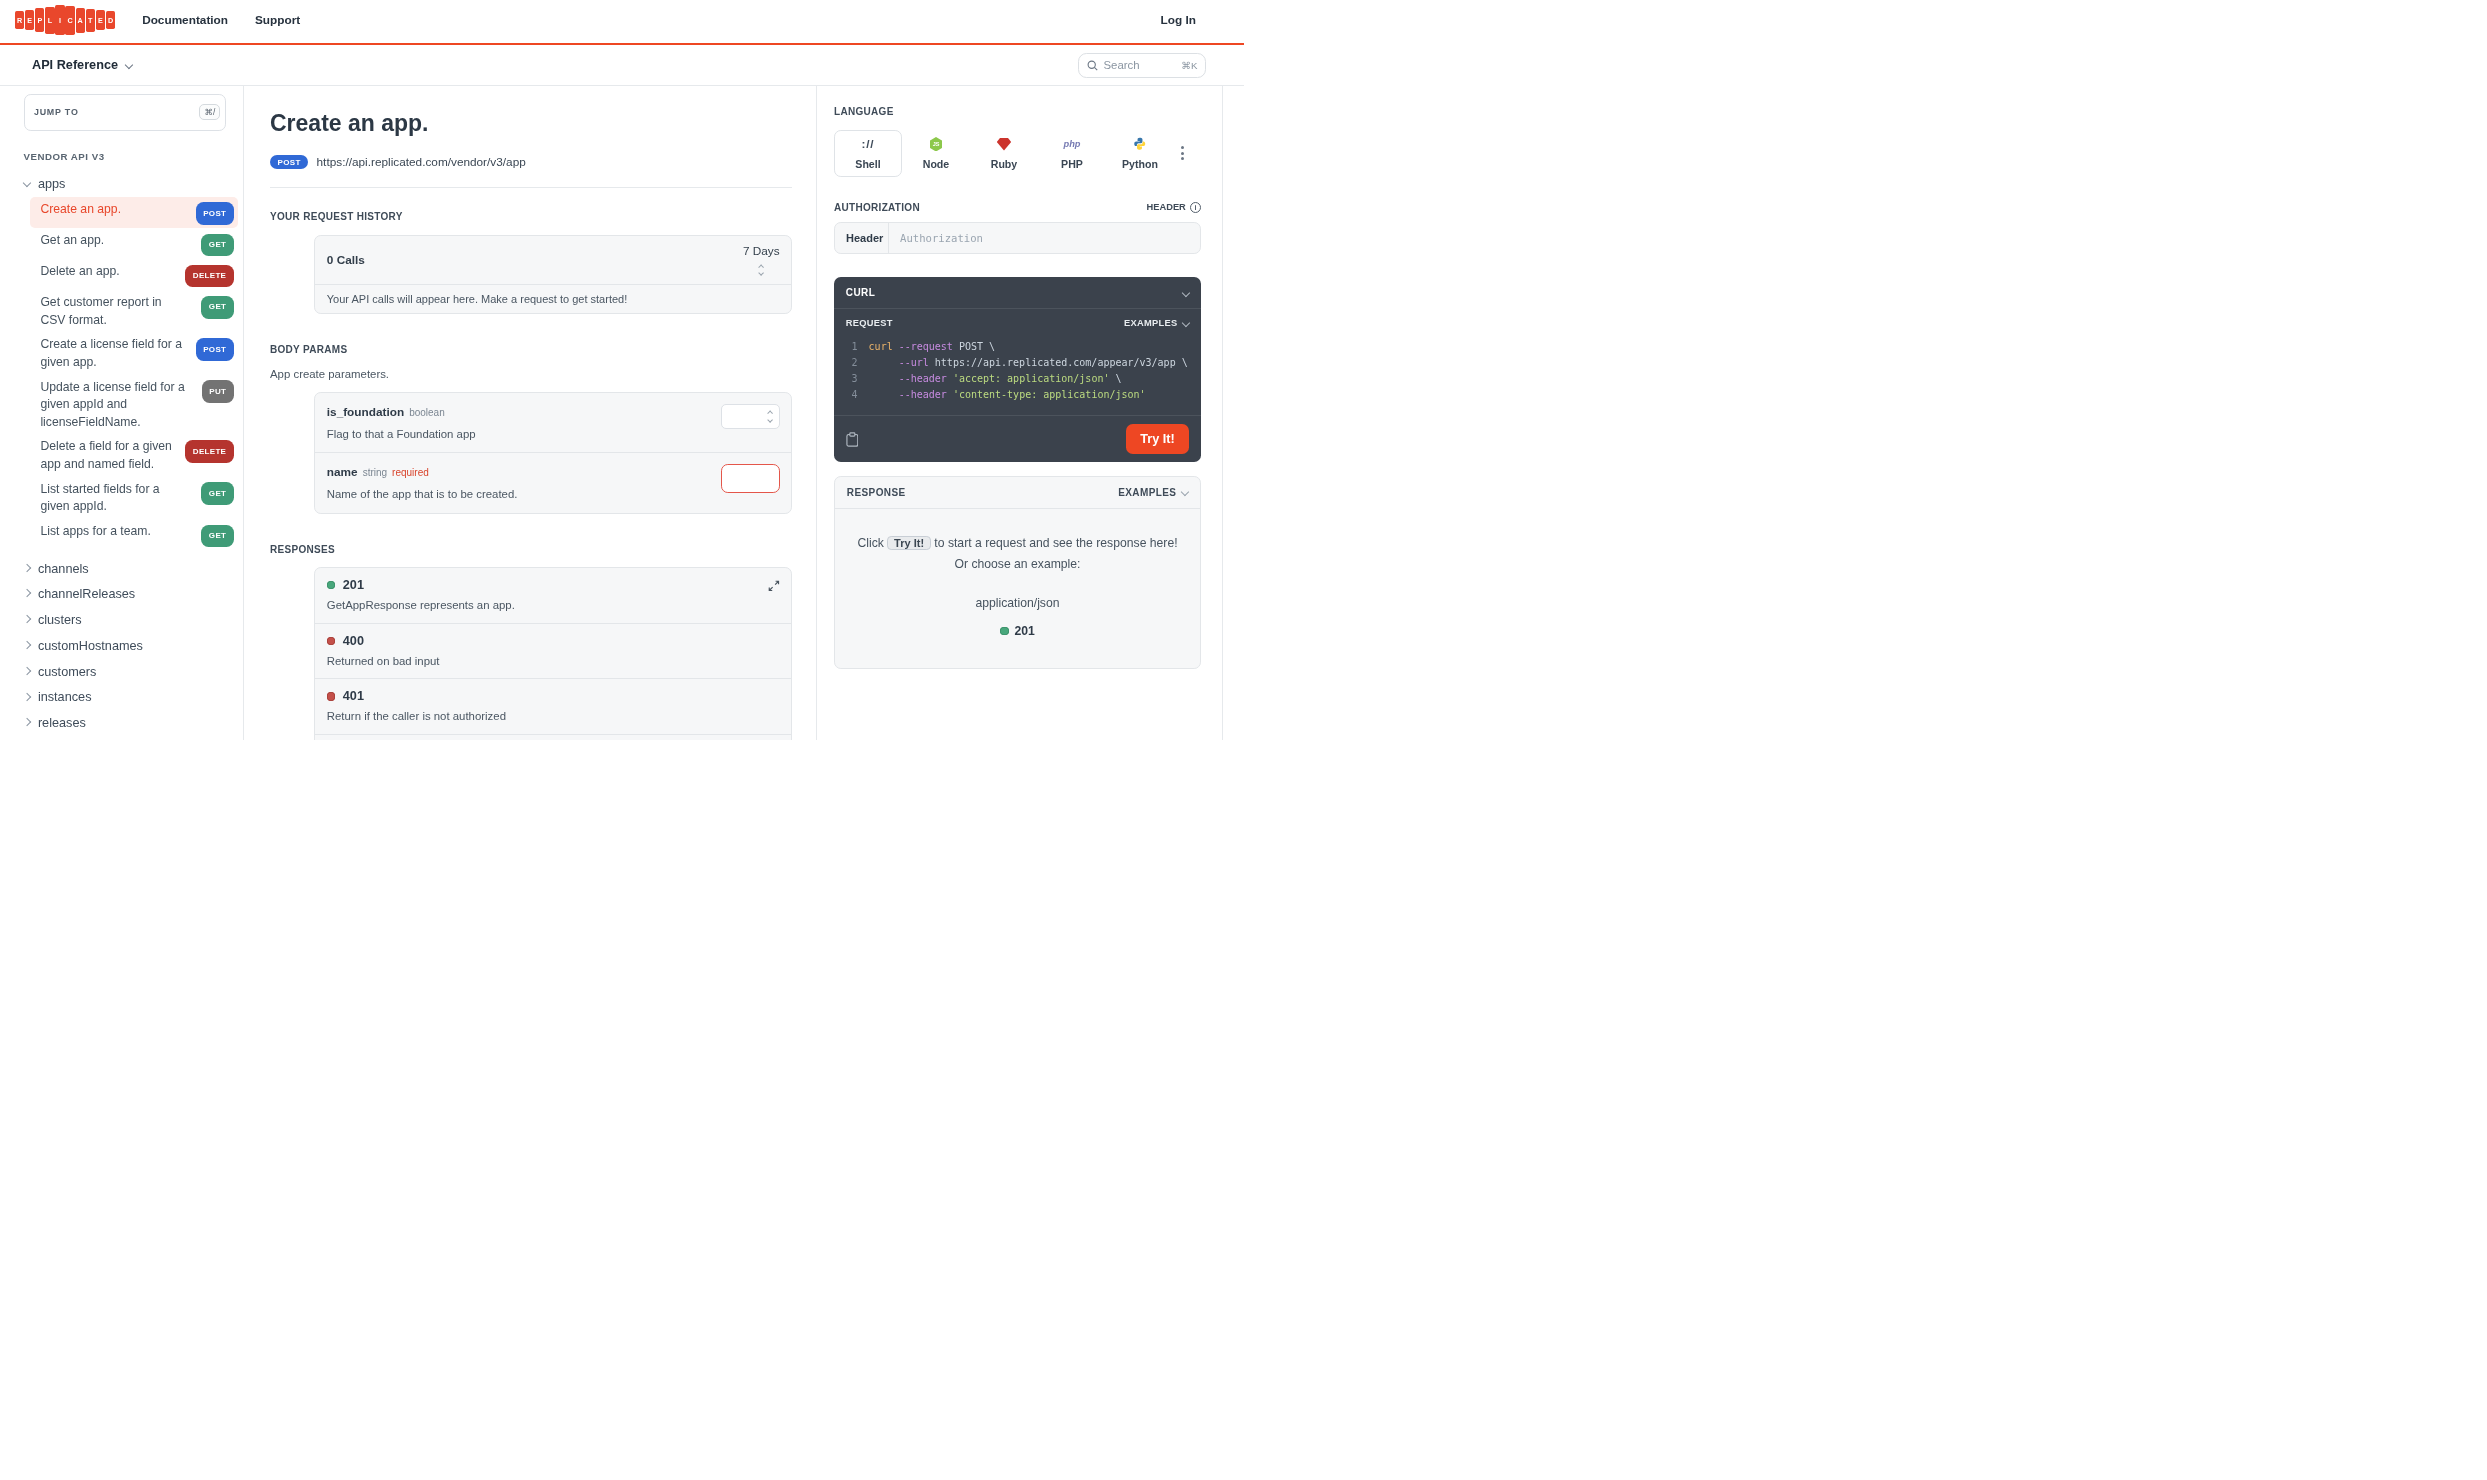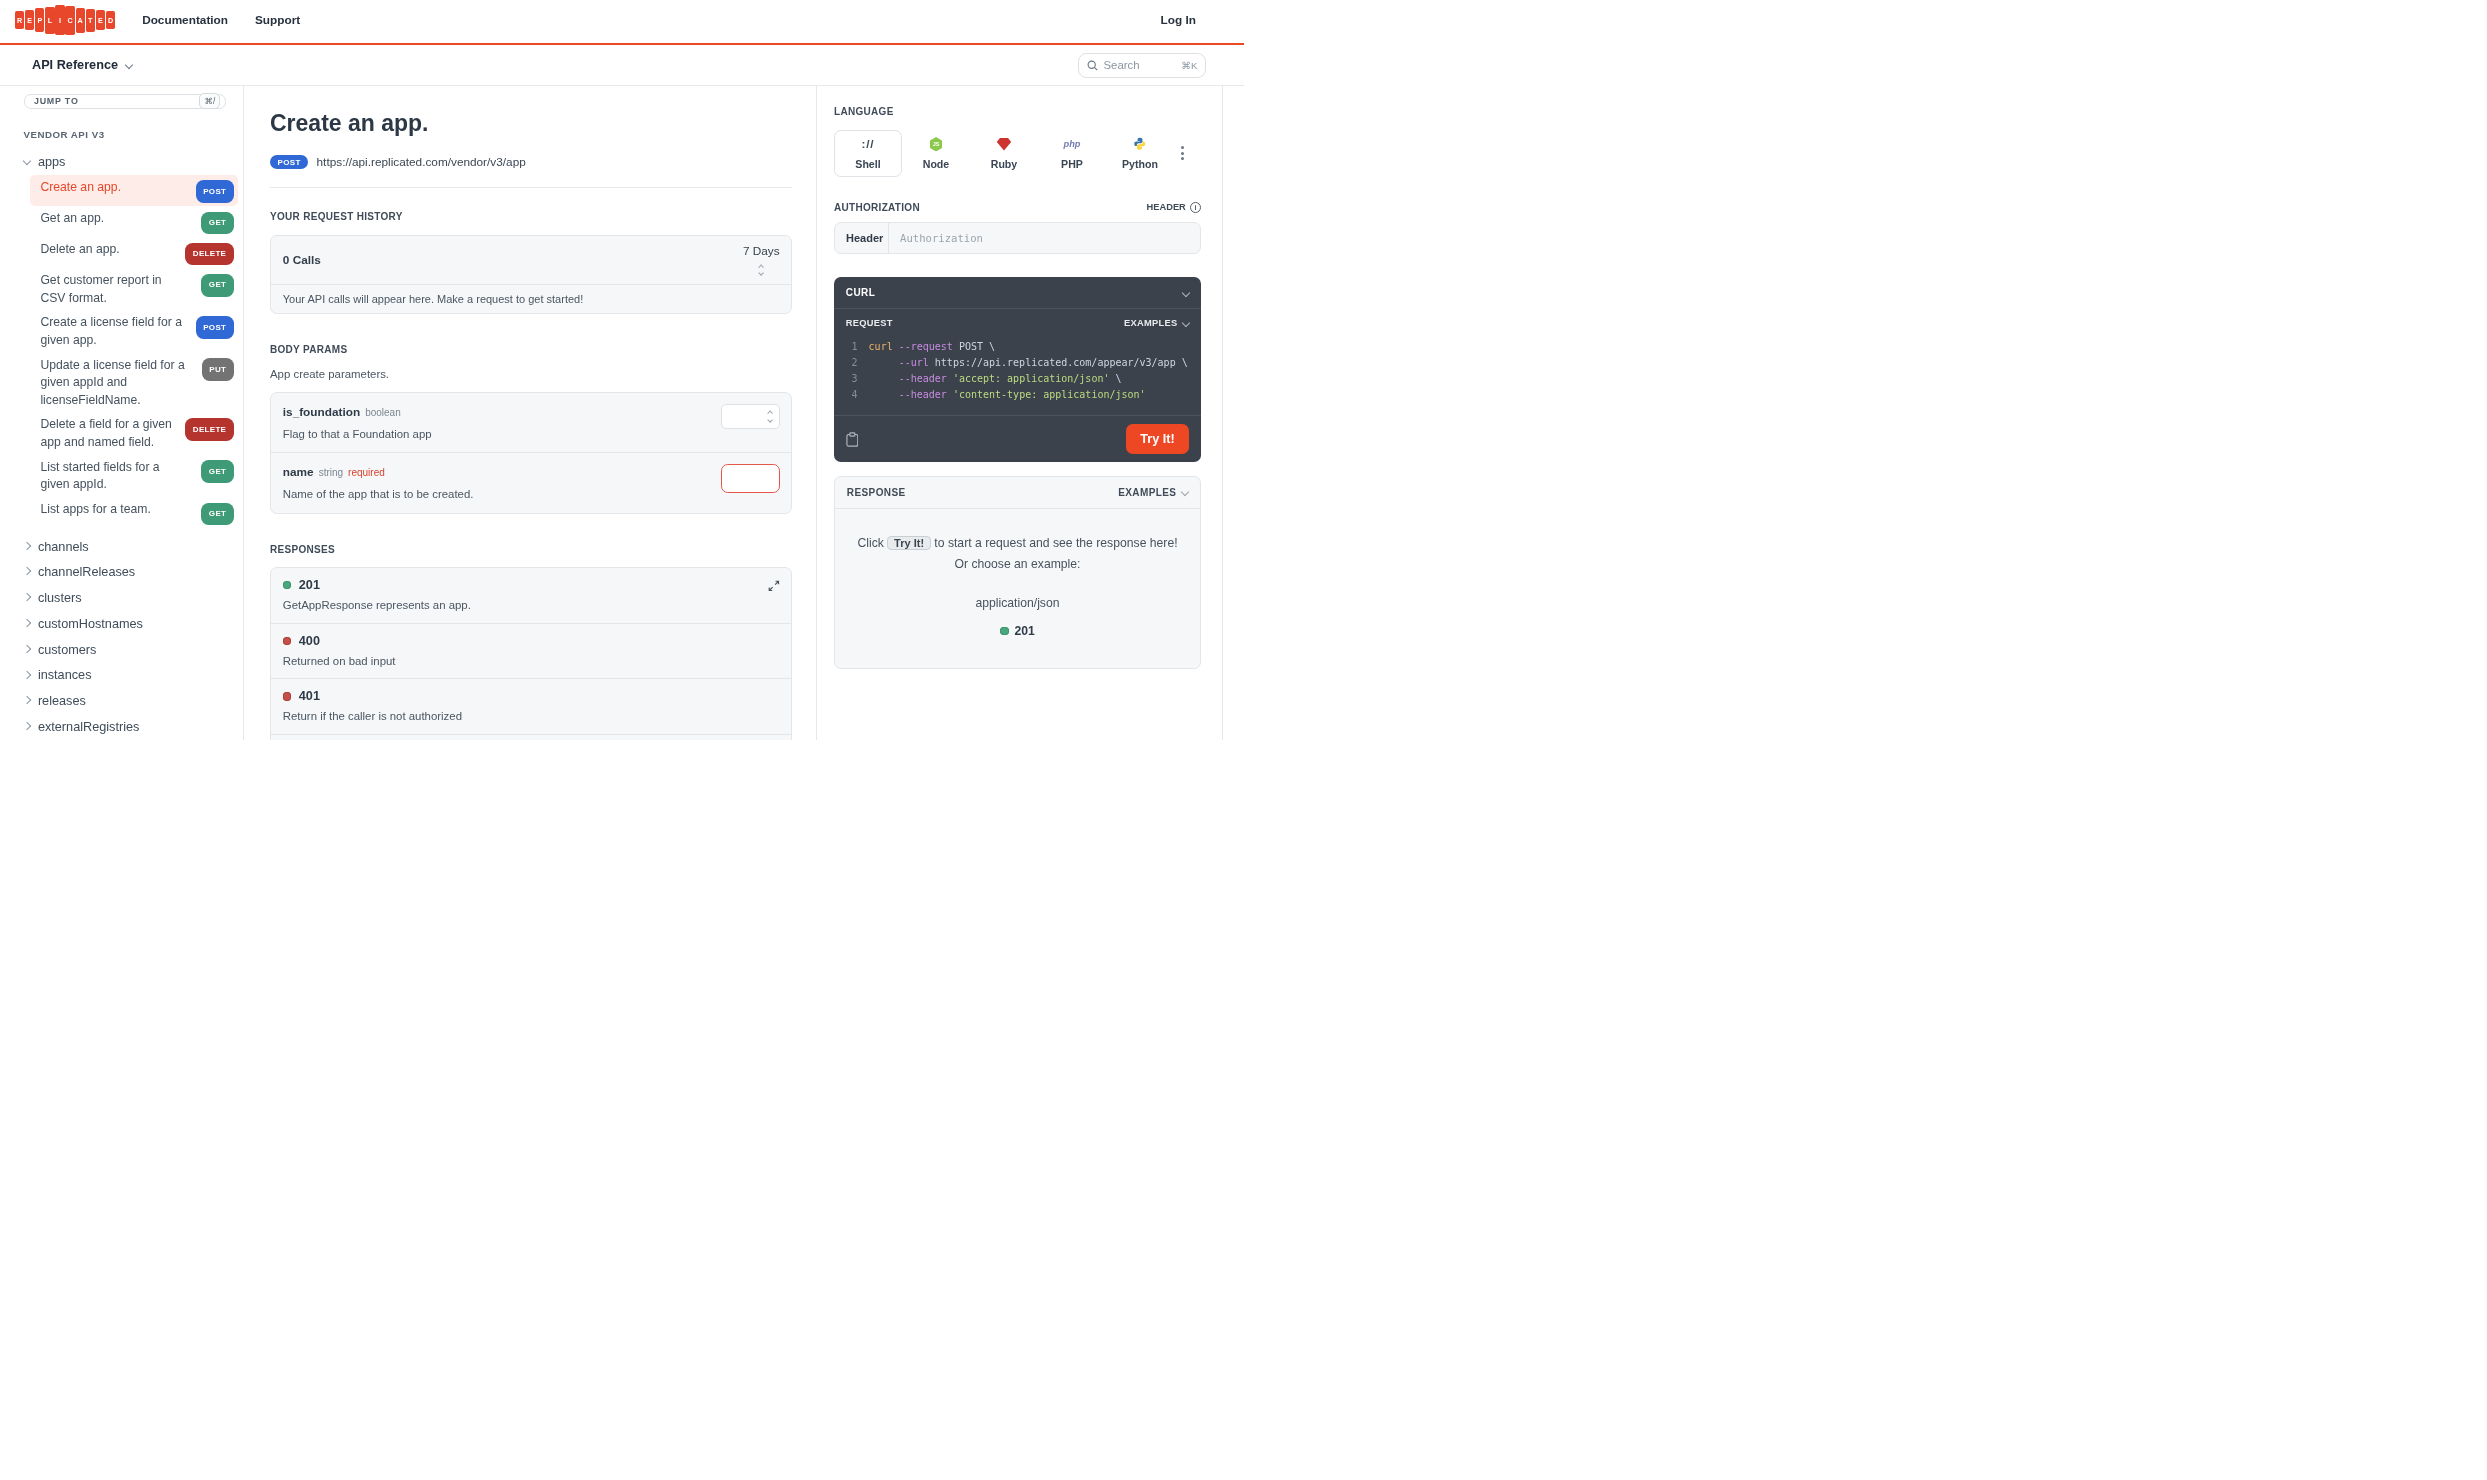--- a/index.html
+++ b/index.html
@@ -30,21 +30,21 @@
   .search-box input::placeholder { color:#8a95a1; }
   .kbd-hint { font-size:9.7px; color:#8a95a1; }
 
   
   .layout { display:flex; height:654px; }
   .sidebar { width:244px; flex:none; border-right:0.8px solid #e6e9ec; padding:7.6px 5px 0 23.6px; overflow:hidden; }
   .main { width:573px; flex:none; border-right:0.8px solid #e6e9ec; padding:23.6px 23.6px 0 26px; overflow:hidden; }
   .rail { width:406px; flex:none; border-right:0.8px solid #e6e9ec; padding:20px 21px 0 17px; overflow:hidden; }
 
   
-  .jump { width:202px; height:15px; border:0.8px solid #dde1e6; border-radius:6.8px; display:flex;
+  .jump { width:202px; height:37px; border:0.8px solid #dde1e6; border-radius:6.8px; display:flex;
     align-items:center; justify-content:space-between; padding:0 4.2px 0 9.3px; cursor:pointer; background:#fff; }
   .jump-label { font-size:8.9px; font-weight:bold; letter-spacing:0.8px; color:#55606c; }
   .key-badge { border:0.8px solid #d5dade; border-radius:5px; background:#fbfcfc; font-size:8.4px;
     color:#555f6a; padding:1.7px 4.2px; }
   .side-title { font-size:9.7px; font-weight:bold; letter-spacing:0.5px; color:#5a6672; margin:20px 0 10px; }
   .tree-group { display:flex; align-items:center; gap:8.4px; font-size:12.7px; color:#3f4c5a; padding:5px 0; cursor:pointer; }
   .tree-group .chev { border-color:#8a95a1; margin-top:-1.7px; }
   .endpoints { margin:1.7px 0 5px 6.8px; }
   .endpoint { display:flex; align-items:flex-start; justify-content:space-between; padding:3.4px 4.2px 3.4px 10px;
     border-radius:5px; font-size:12.2px; color:#45525e; line-height:17.7px; cursor:pointer; }
@@ -53,21 +53,21 @@
   .badge { font-size:8px; font-weight:bold; color:#fff; border-radius:7.6px; padding:2.5px 7.6px;
     letter-spacing:0.3px; flex:none; margin:1.7px 0 0 6.8px; }
   .groups .tree-group { padding:5.9px 0; }
 
   
   .page-title { font-size:23px; font-weight:bold; color:#2c3845; margin-bottom:18.6px; }
   .url-row { display:flex; align-items:center; gap:8.4px; font-size:11.8px; color:#3b4754;
     padding-bottom:17.7px; border-bottom:0.8px solid #e6e9ec; margin-bottom:23px; }
   .m-badge { font-size:8px; font-weight:bold; color:#fff; border-radius:7.6px; padding:2.5px 7.6px; letter-spacing:0.3px; }
   .section-label { font-size:10px; font-weight:bold; color:#3f4b58; letter-spacing:0.3px; margin-bottom:12.7px; }
-  .card { border:0.8px solid #e3e6e9; background:#f6f7f8; border-radius:6.8px; }
+  .card { border:0.8px solid #e3e6e9; background:#f6f7f8; border-radius:6.8px;margin-left:44px; }
   .history { margin-bottom:30px; }
   .history-head { display:flex; justify-content:space-between; align-items:center; padding:8.4px 11.8px;
     border-bottom:0.8px solid #e3e6e9; }
   .calls { font-size:11.8px; font-weight:600; color:#333f4b; }
   .range { display:flex; align-items:center; gap:6.8px; font-size:11.8px; color:#333f4b; cursor:pointer;flex-direction:column; }
   .sorter { display:flex; flex-direction:column; gap:2.5px; }
   .sorter .chev { width:4.2px; height:4.2px; border-width:1.3px; border-color:#9aa4ae; }
   .sorter .up { transform:rotate(-135deg); }
   .history-body { padding:7.6px 11.8px 8.4px; font-size:11px; color:#4a5662; }
   .desc-line { font-size:11.4px; color:#4a5662; margin-bottom:12.7px; }

